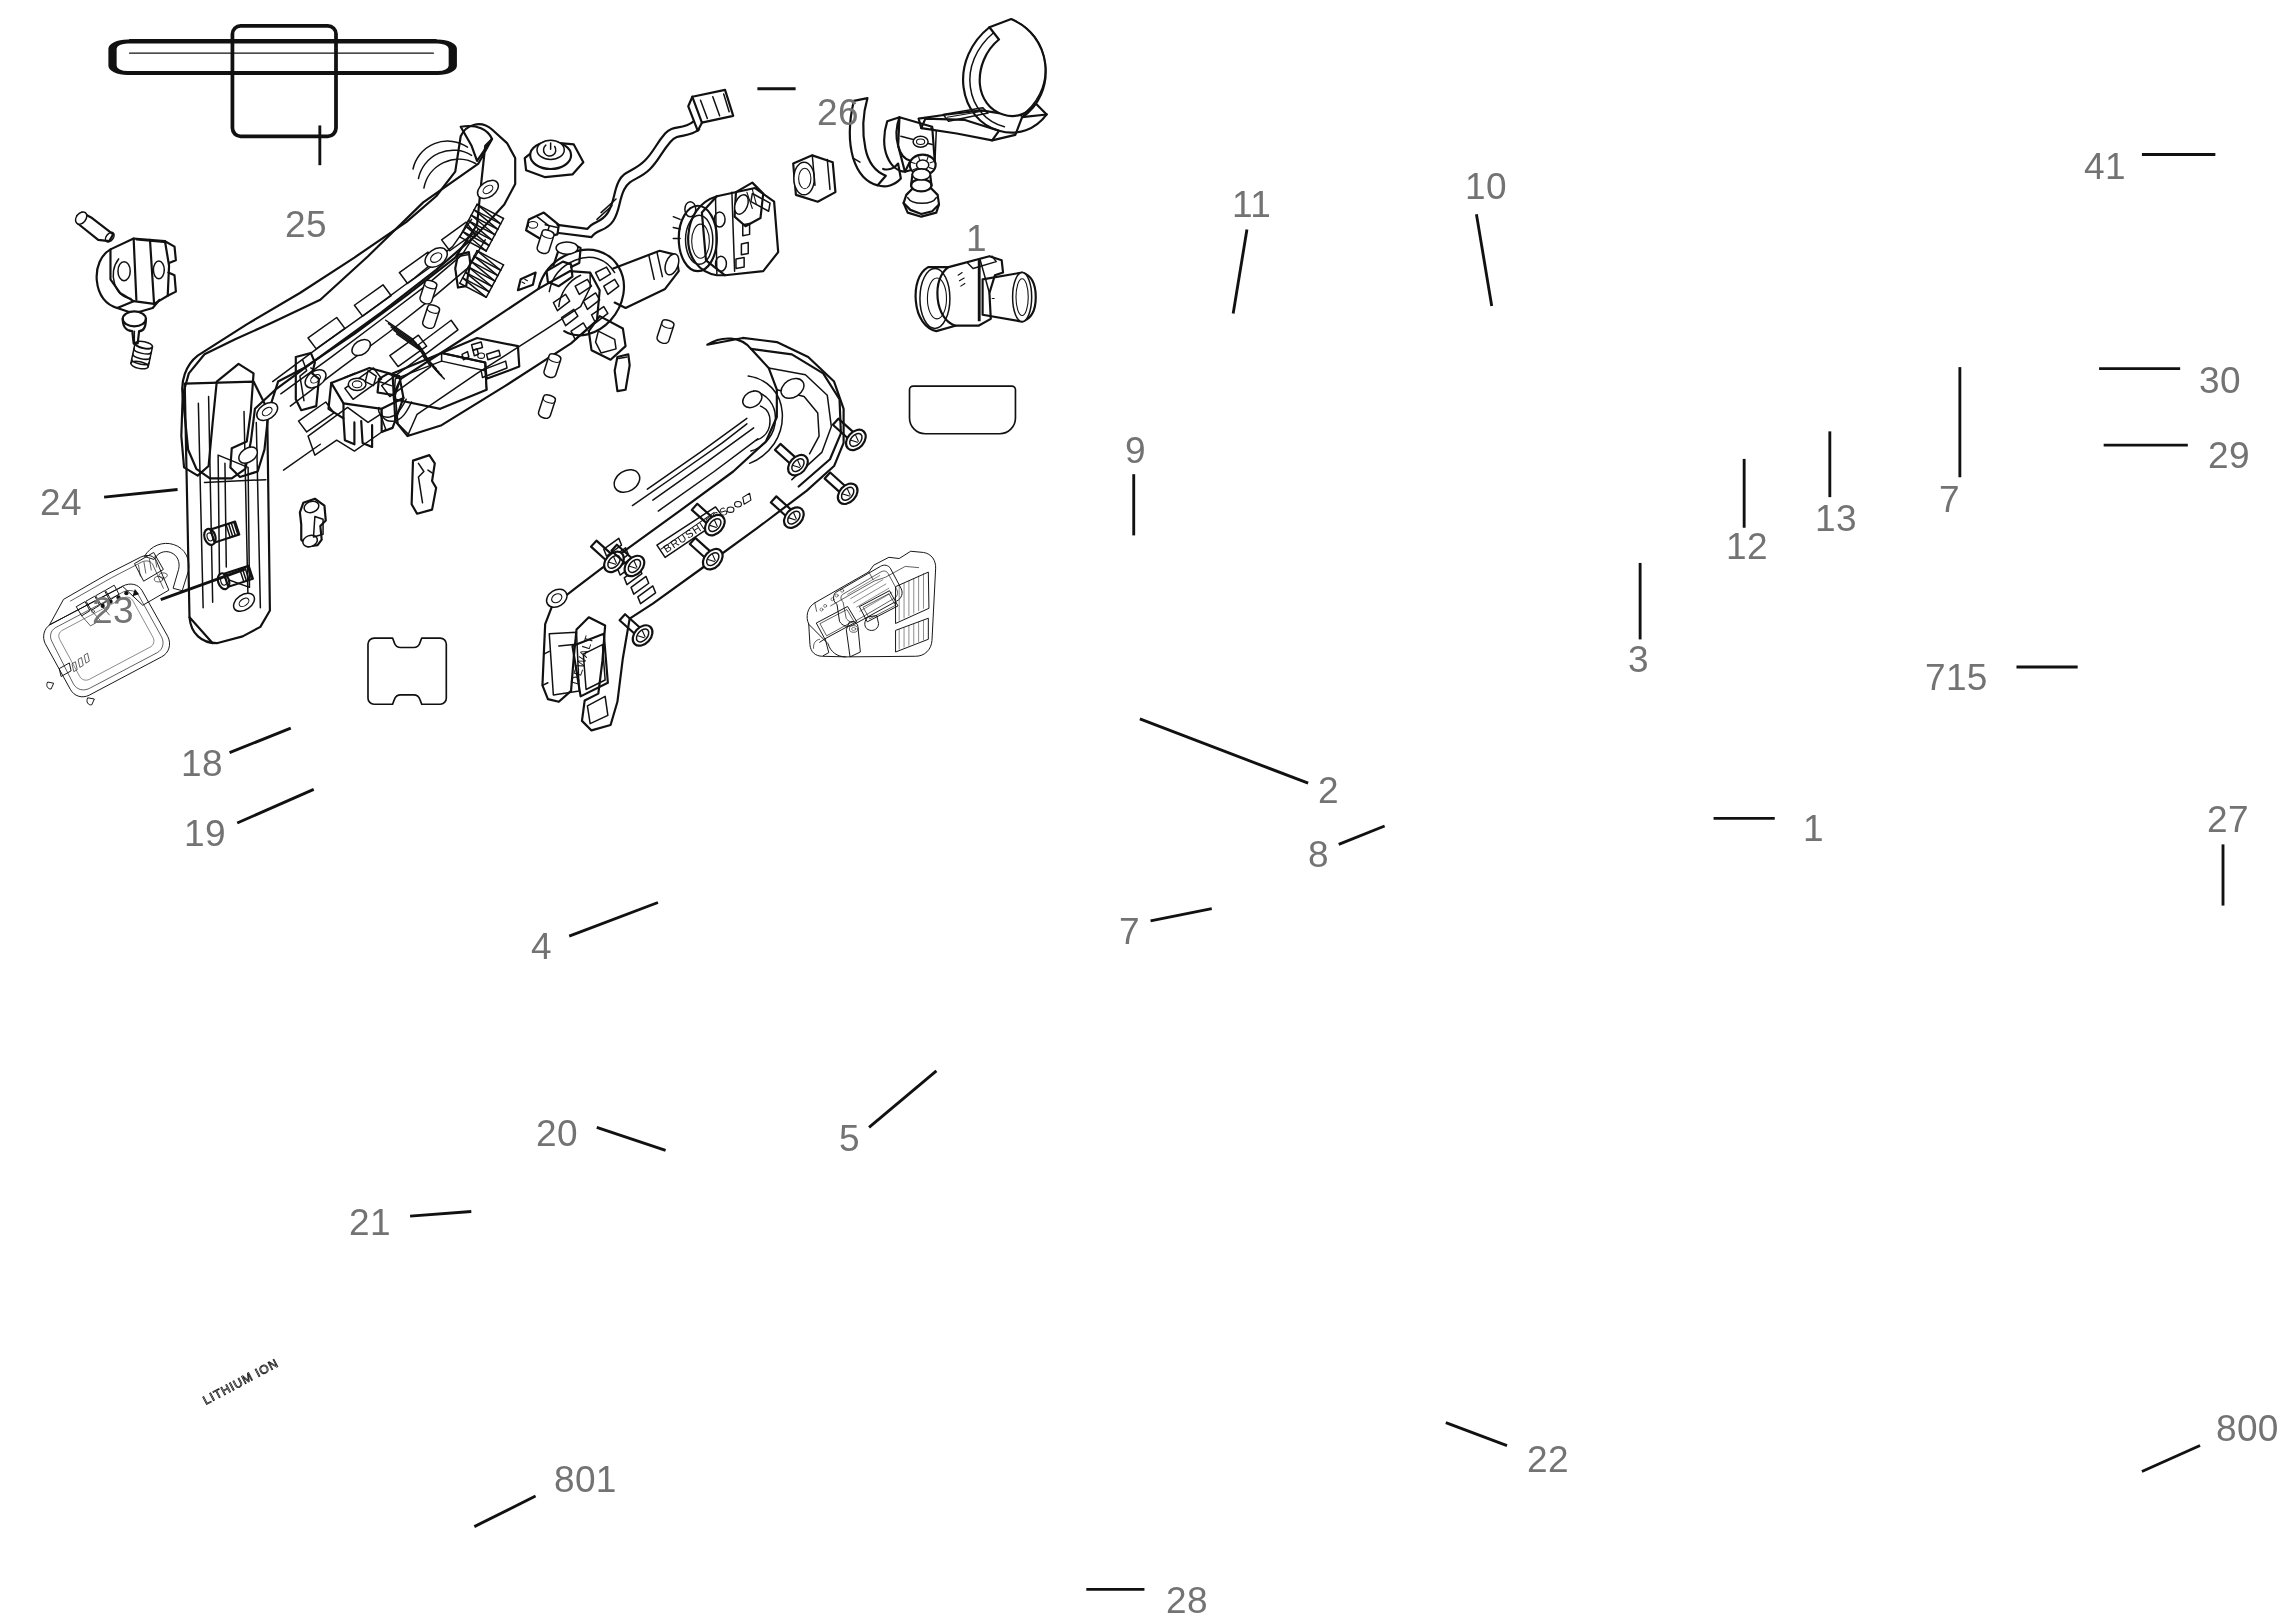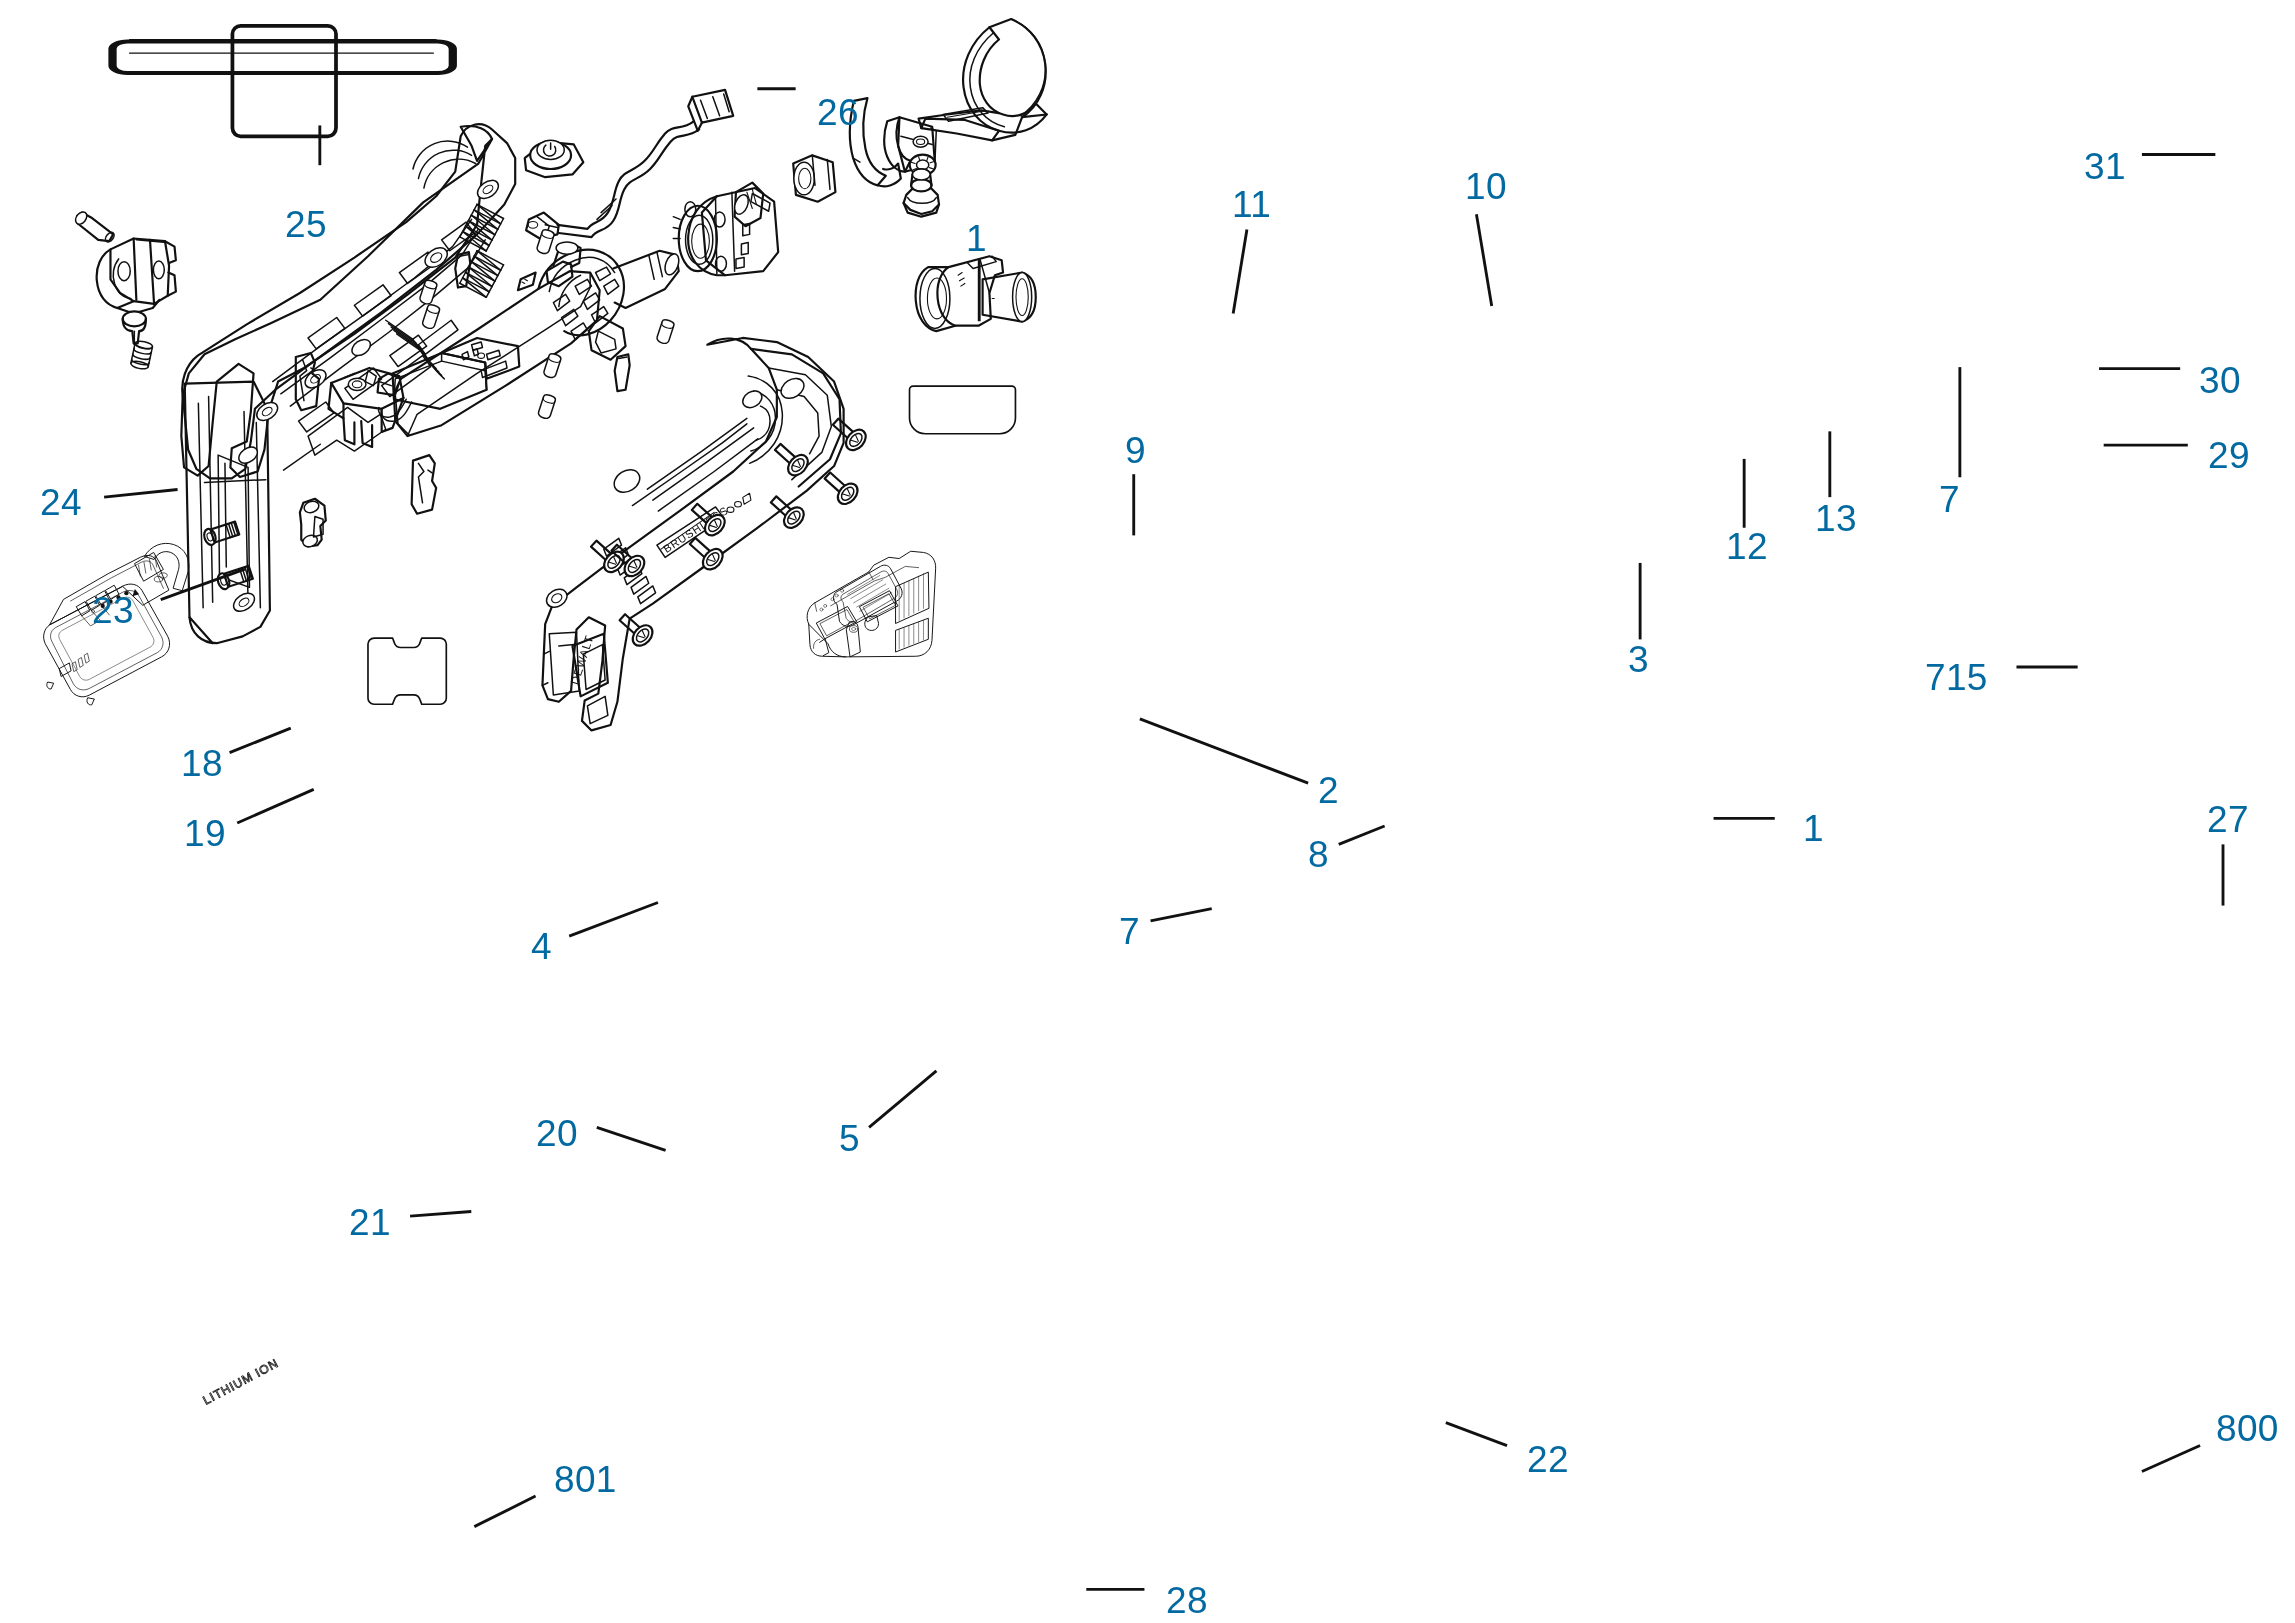--- a/index.html
+++ b/index.html
@@ -10,21 +10,21 @@
     width:2295px;height:1623px;
     background:#ffffff;
     overflow:hidden;
   }
   #art{position:absolute;left:0;top:0;width:2295px;height:1623px;}
   .callout{
     position:absolute;
     font-family:"Liberation Sans", sans-serif;
     font-size:37px;
     font-weight:400;
-    color:#0369a1;
+    color:#737373;
     letter-spacing:0.3px;
     white-space:nowrap;
     line-height:1;
     user-select:none;
   }
 </style>
 </head>
 <body>
 
 <div id="sheet">
@@ -735,21 +735,21 @@
         <polyline class="leader" points="3228.7893333333336,2121.5739868049013 3143.4666666666667,2159.7398680490105"></polyline>
       </g>
 </svg>
 
 <div id="callout-layer">
       <div class="callout" style="left: 285px; top: 206px;">25</div>
       <div class="callout" style="left: 817px; top: 94px;">26</div>
       <div class="callout" style="left: 966px; top: 220px;">1</div>
       <div class="callout" style="left: 1232px; top: 186px;">11</div>
       <div class="callout" style="left: 1465px; top: 168px;">10</div>
-      <div class="callout" style="left: 2084px; top: 148px;">31</div>
+      <div class="callout" style="left: 2084px; top: 148px;">41</div>
       <div class="callout" style="left: 2199px; top: 362px;">30</div>
       <div class="callout" style="left: 2208px; top: 437px;">29</div>
       <div class="callout" style="left: 40px; top: 484px;">24</div>
       <div class="callout" style="left: 92px; top: 592px;">23</div>
       <div class="callout" style="left: 1125px; top: 432px;">9</div>
       <div class="callout" style="left: 1939px; top: 481px;">7</div>
       <div class="callout" style="left: 1726px; top: 528px;">12</div>
       <div class="callout" style="left: 1815px; top: 500px;">13</div>
       <div class="callout" style="left: 1628px; top: 641px;">3</div>
       <div class="callout" style="left: 1925px; top: 659px;">715</div>

